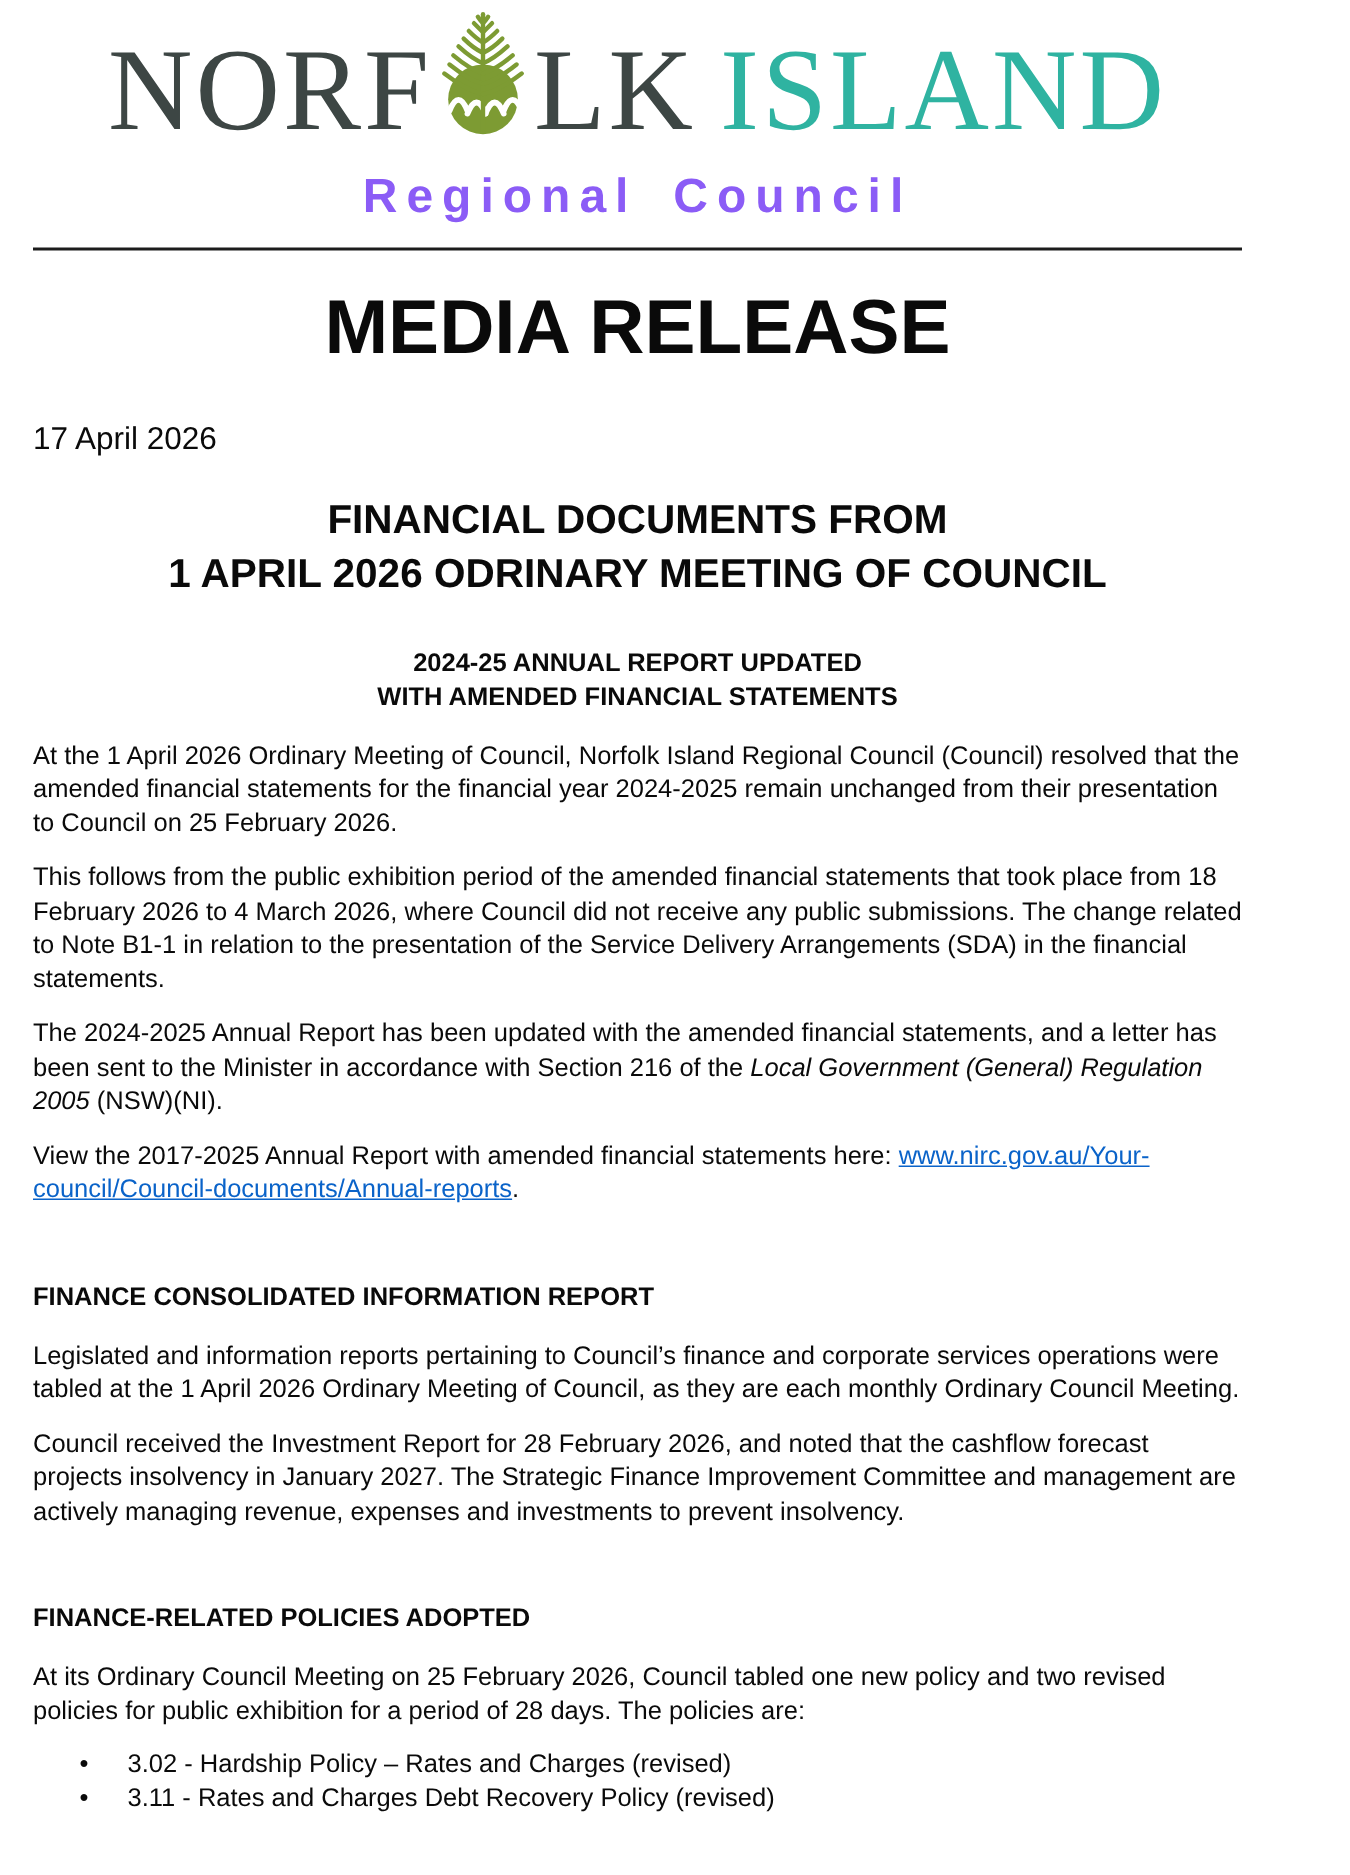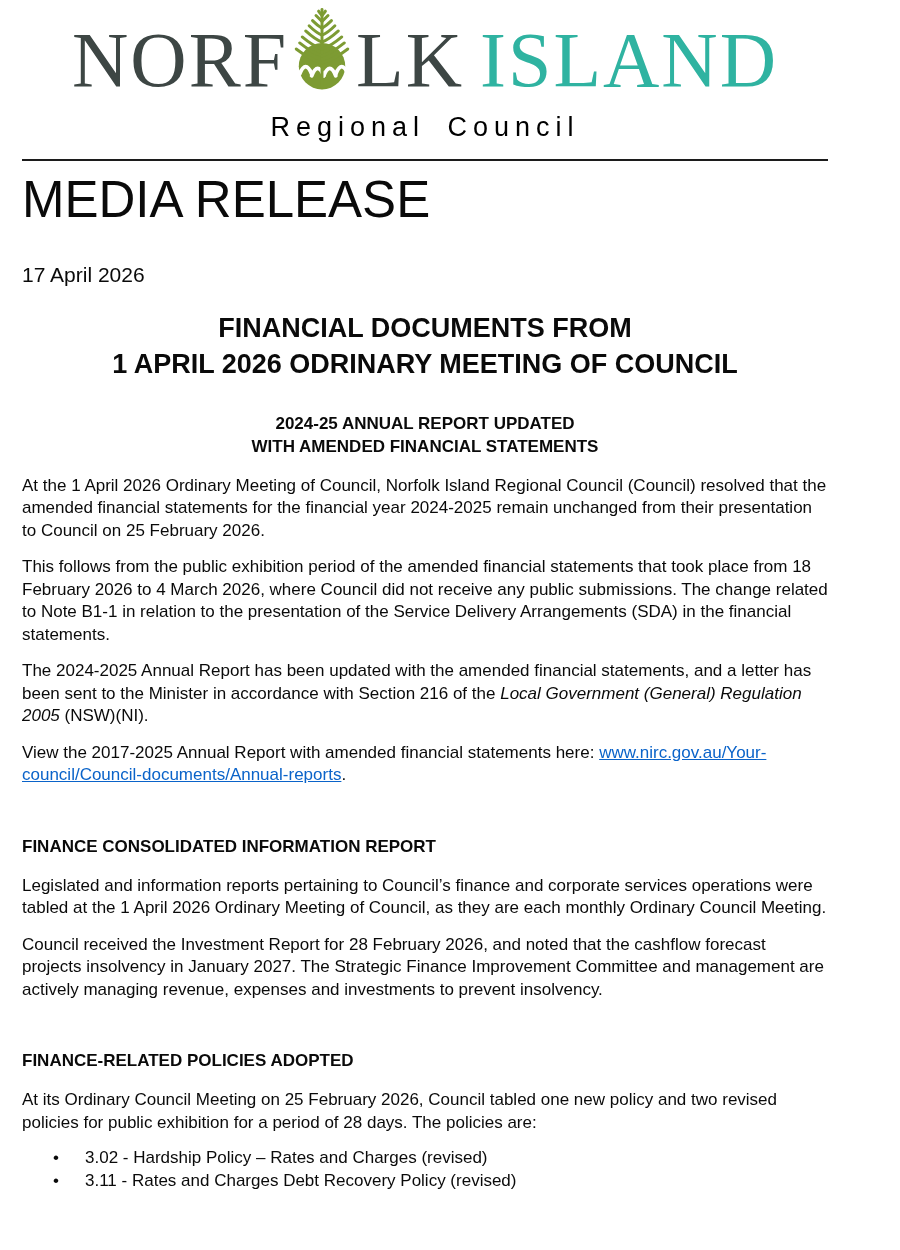--- a/index.html
+++ b/index.html
@@ -35,37 +35,38 @@
   .logo-teal { color: #2fb3a1; margin-left: 16px; }
   .tree-icon {
     display: inline-block;
     width: 66px;
     height: 86px;
     vertical-align: -6px;
     margin: 0 1px;
   }
   .logo-sub {
     margin-top: 2px;
-    font-size: 27px;
-    font-weight: 400;
+    font-size: 32px;
+    font-weight: 700;
     letter-spacing: 6px;
     word-spacing: 9px;
-    color: #000000;
+    color: #8b5cf6;
   }
 
   
   .rule {
     border: none;
     border-top: 2px solid #1c1c1c;
     margin: 16px 0 0 0;
   }
   .media-release {
-    margin-top: 10px;
+    margin-top: 22px;
+    text-align: center;
     font-size: 51px;
-    font-weight: normal;
+    font-weight: bold;
     letter-spacing: 0px;
     line-height: 58px;
   }
   .release-date {
     margin-top: 32px;
     font-size: 21px;
   }
 
   
   .release-title {

